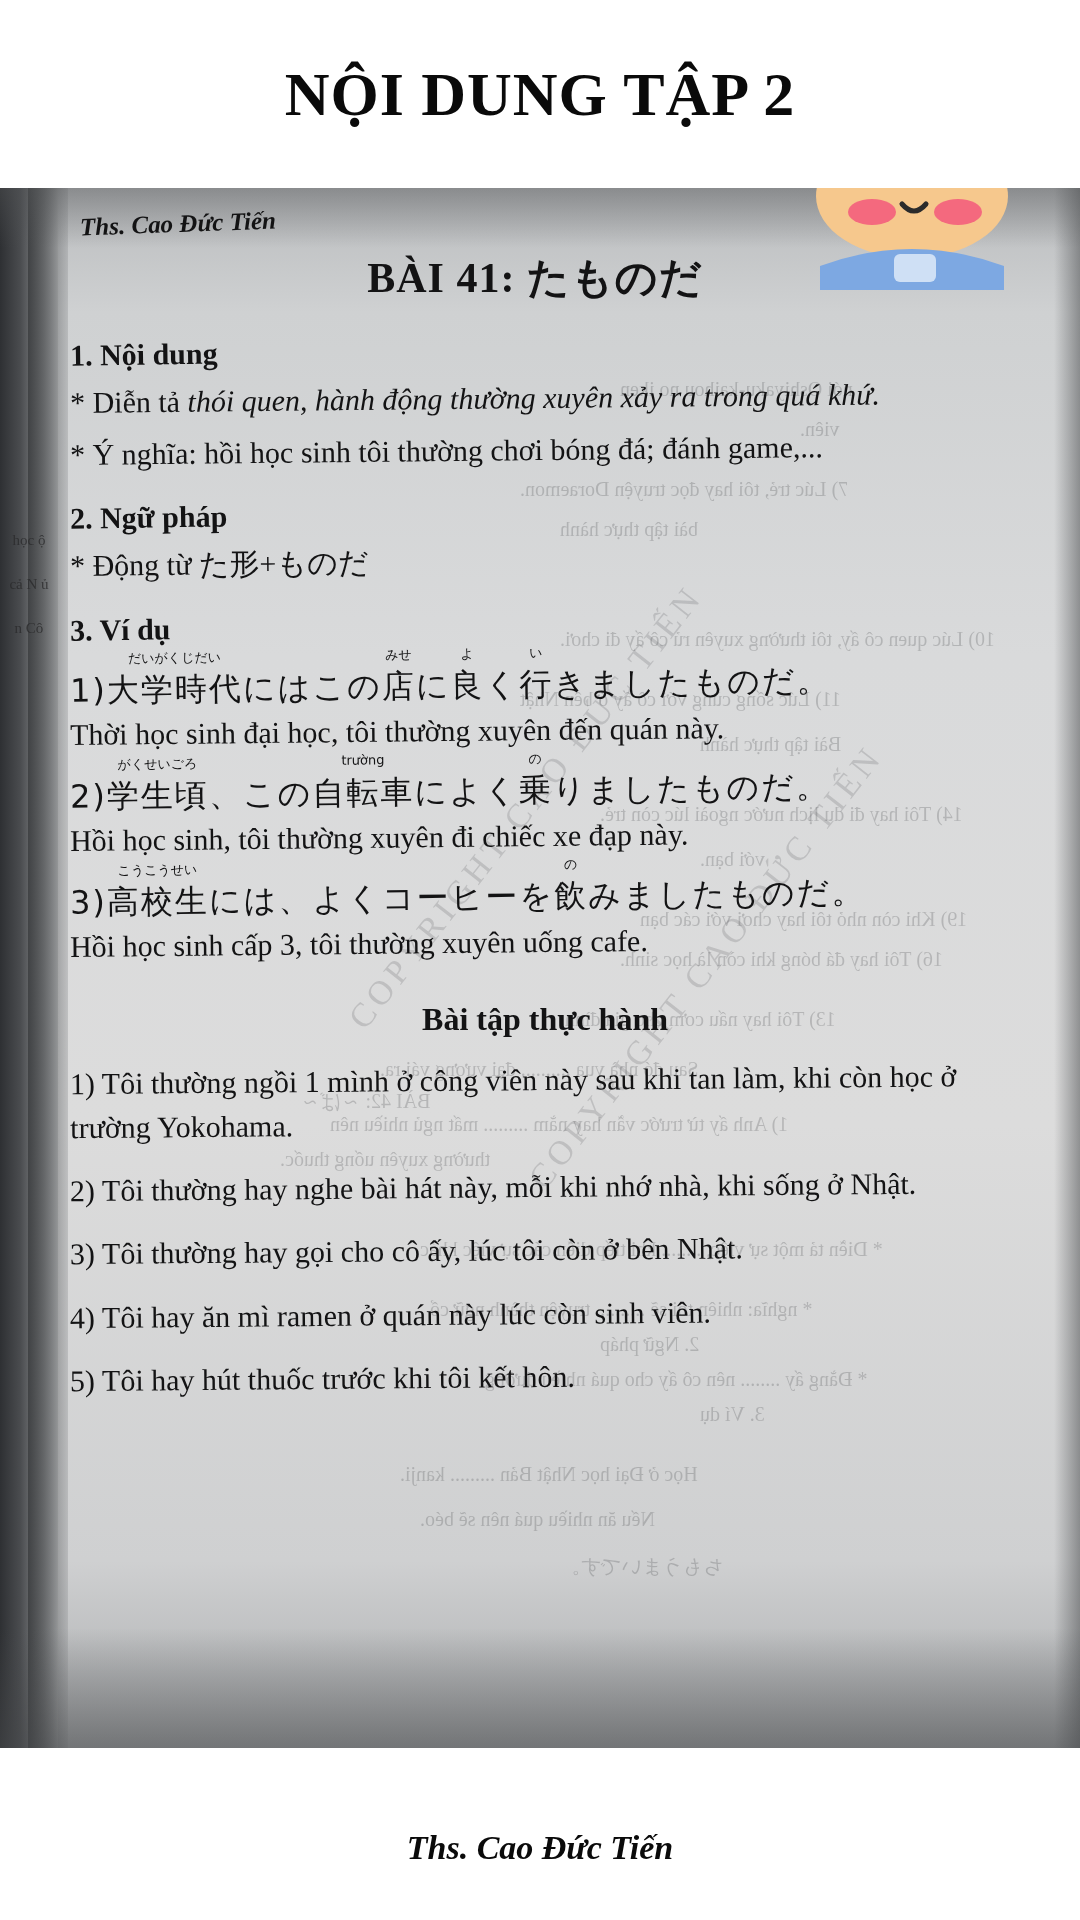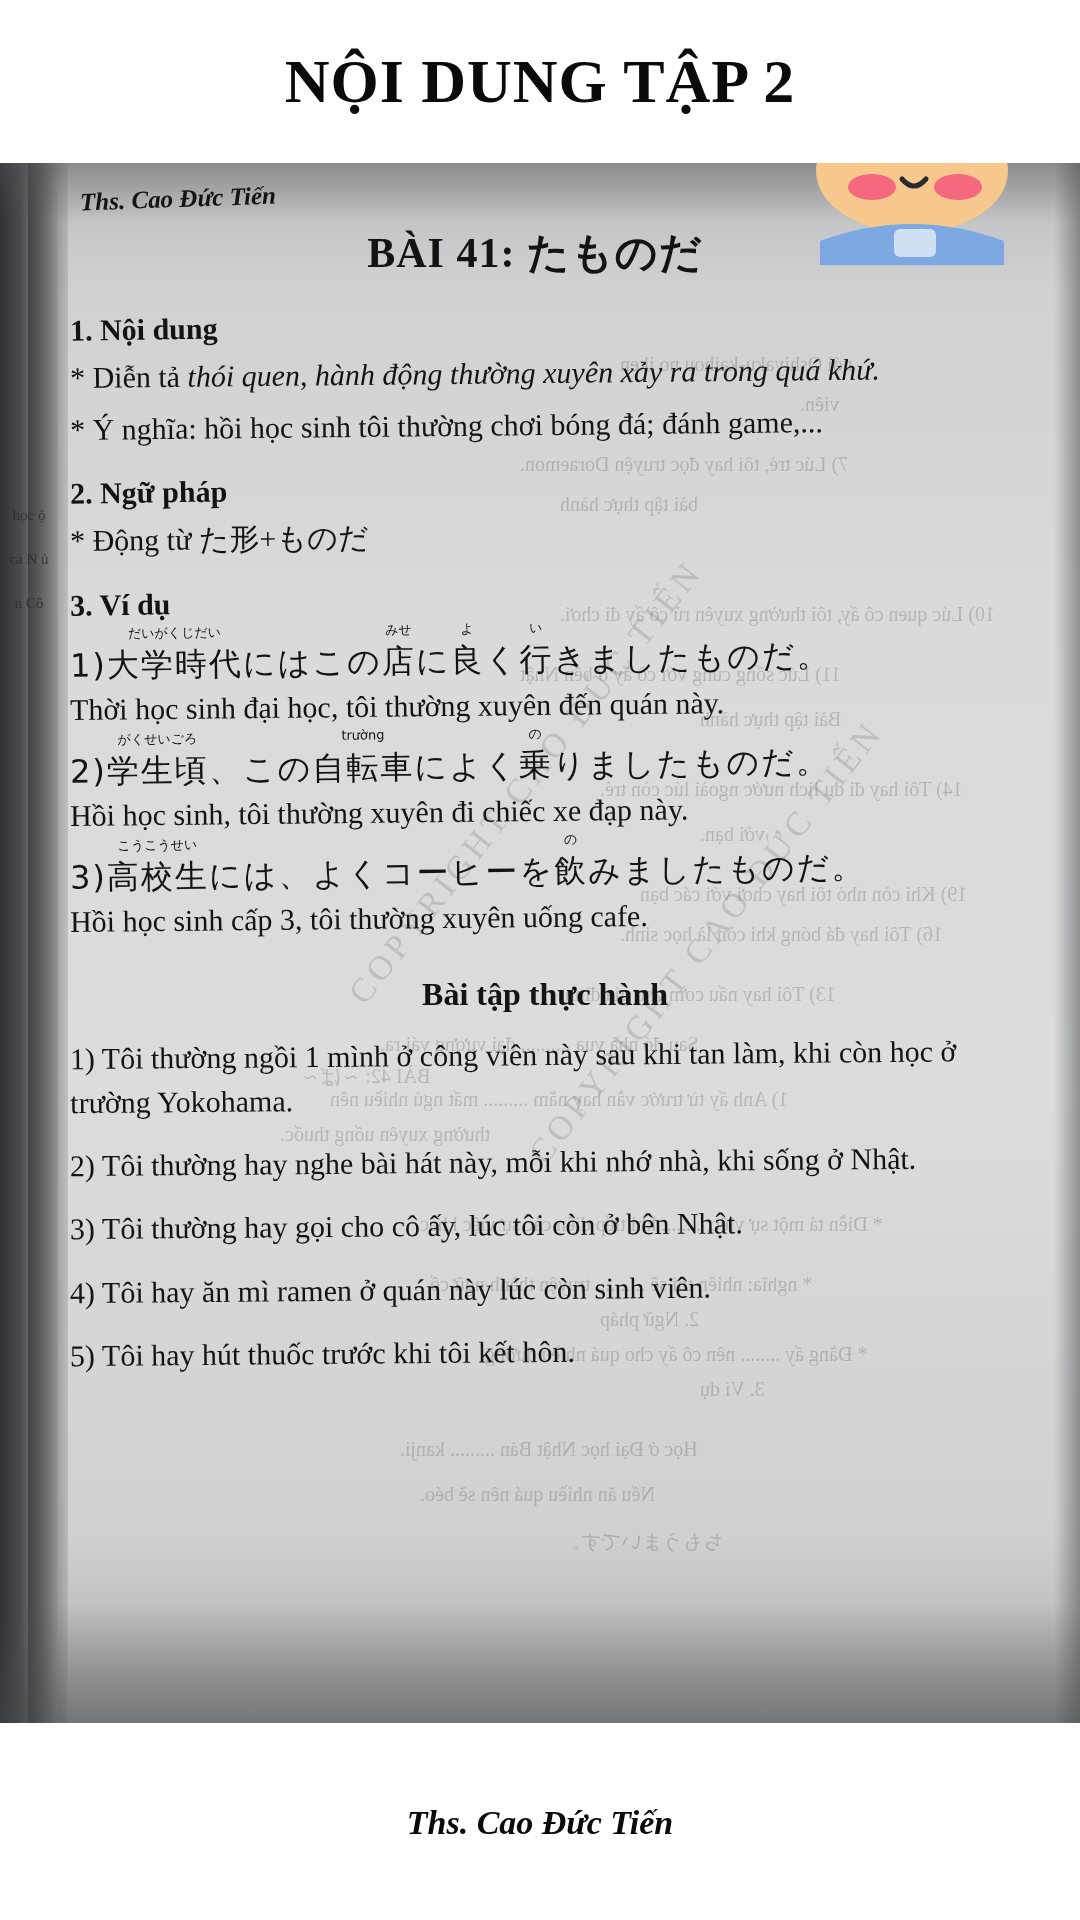--- a/index.html
+++ b/index.html
@@ -10,21 +10,21 @@
   body {
     width: 1080px;
     height: 1920px;
     font-family: "Liberation Serif", serif;
     overflow: hidden;
     position: relative;
   }
 
   
   .top-banner {
-    height: 163px;
+    height: 188px;
     display: flex;
     align-items: center;
     justify-content: center;
     background: #ffffff;
   }
   .top-banner-title {
     font-family: "Liberation Serif", serif;
     font-weight: bold;
     font-size: 62px;
     letter-spacing: 1px;

